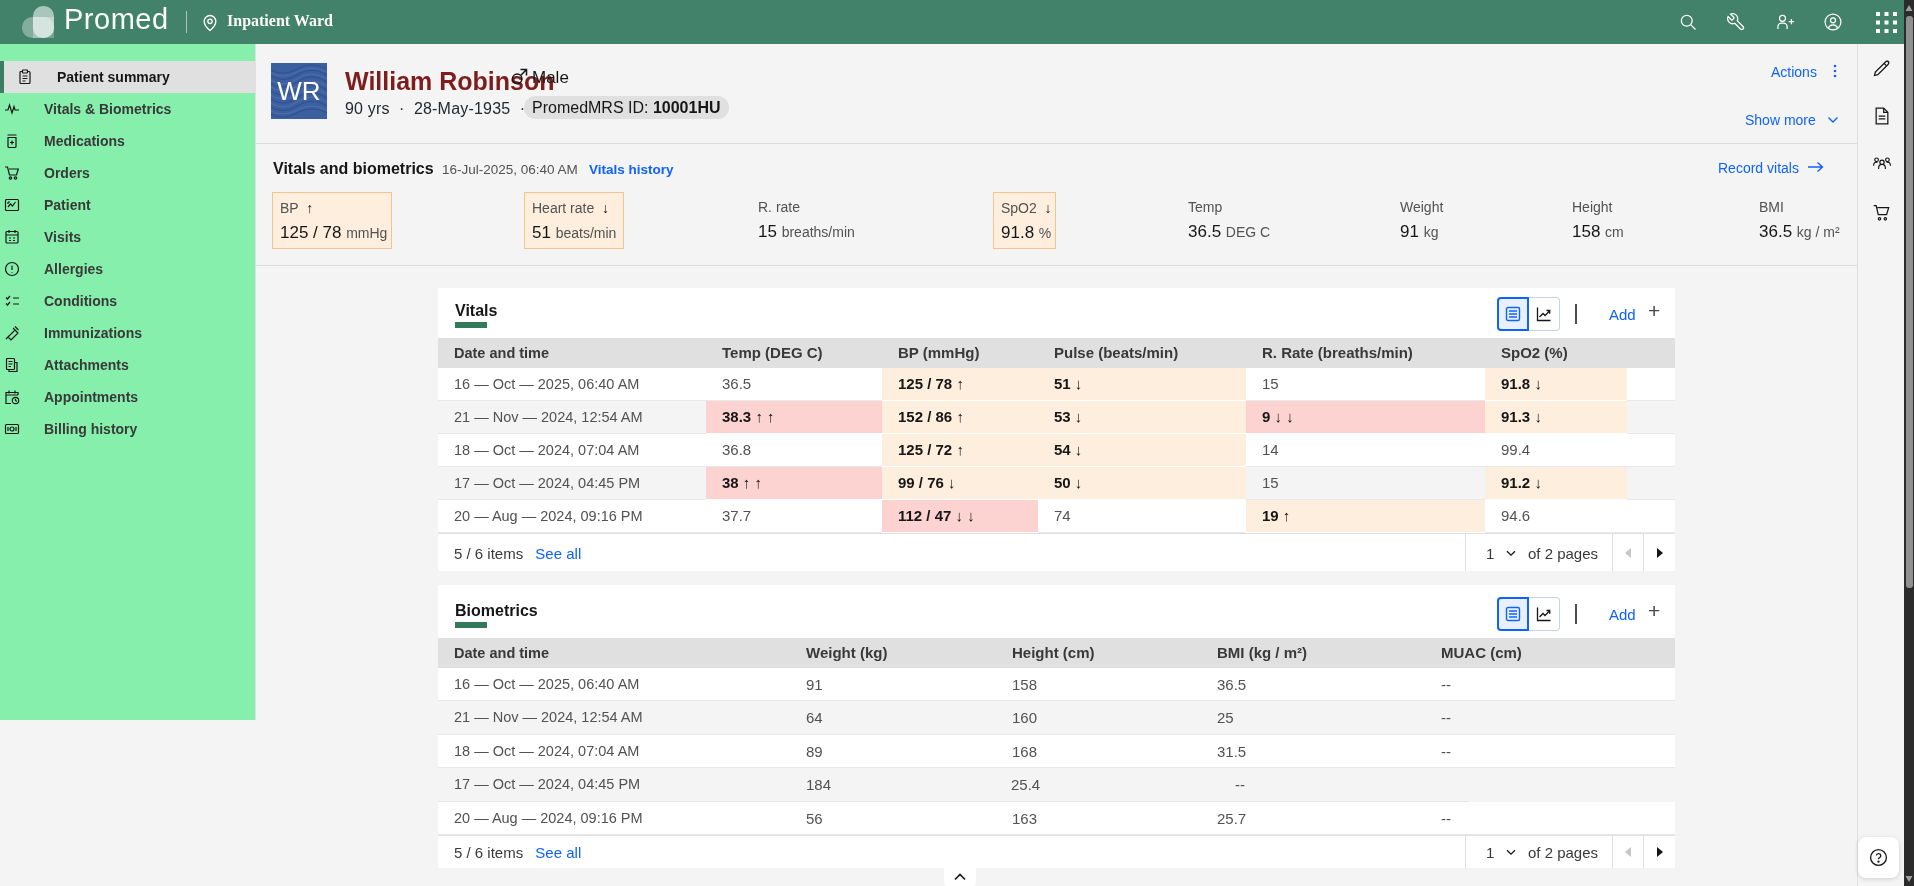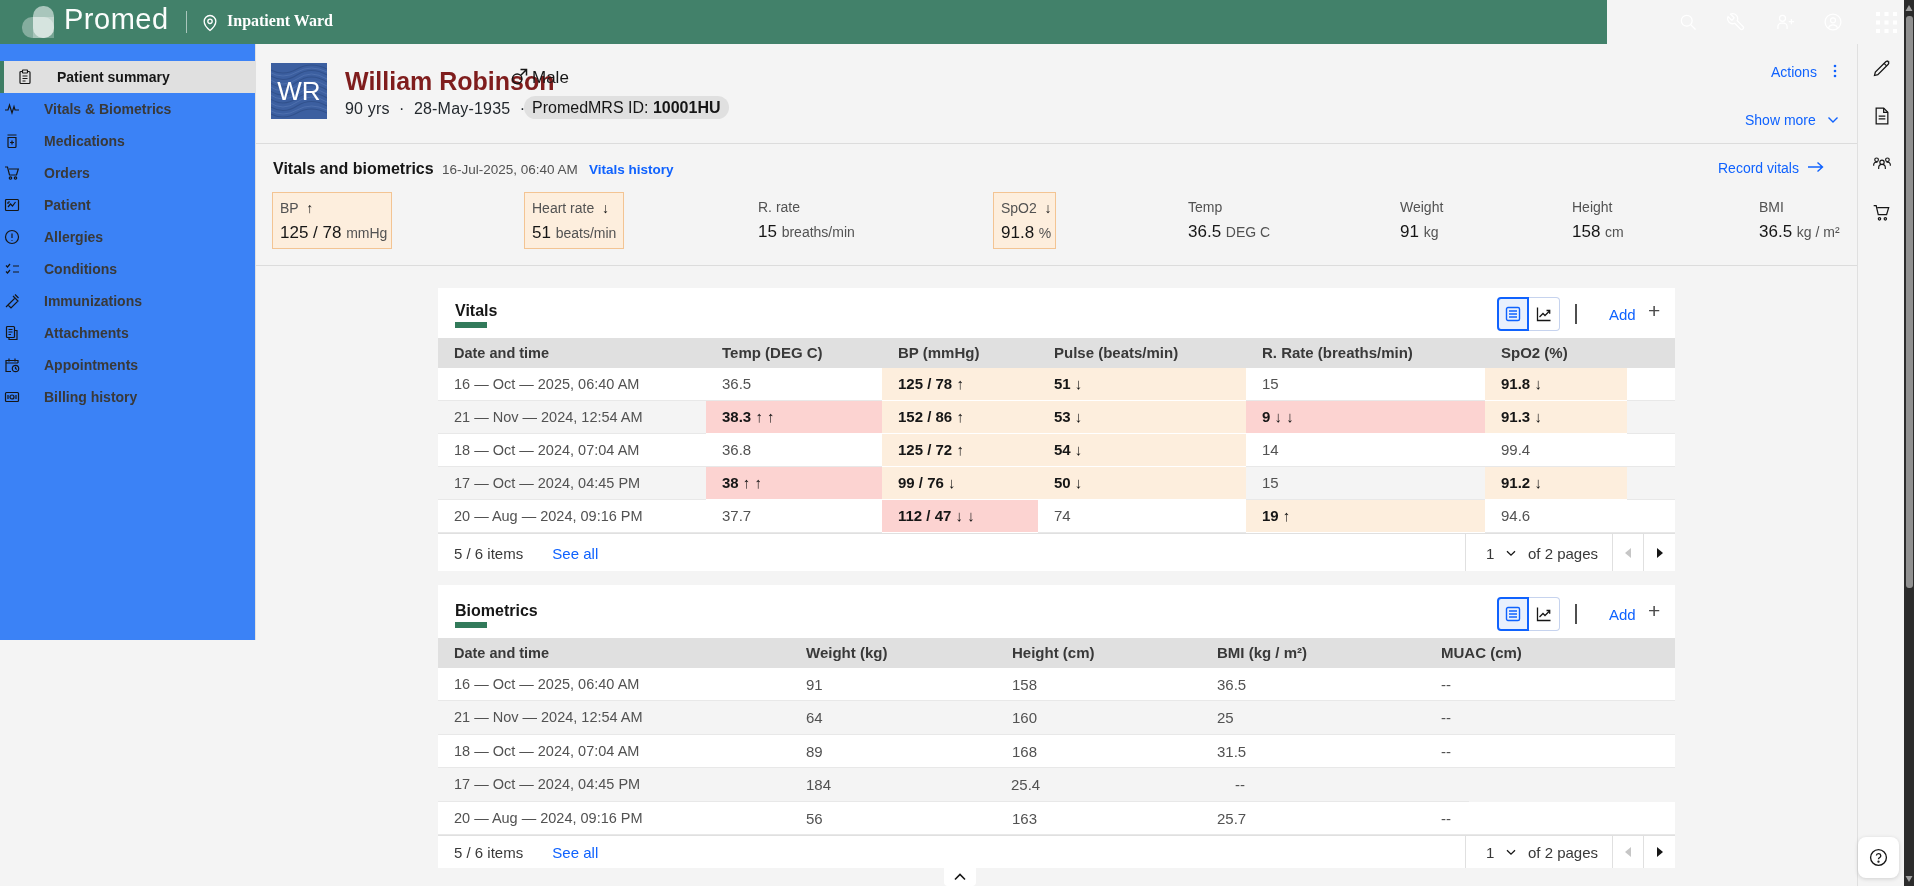--- a/index.html
+++ b/index.html
@@ -1,32 +1,32 @@
 <!DOCTYPE html>
 <html><head>
 <meta charset="utf-8">
 <style>
 * { margin:0; padding:0; box-sizing:border-box; }
 html,body { width:1914px; height:886px; overflow:hidden; }
 body { font-family:"Liberation Sans", sans-serif; background:#f4f4f4; color:#161616; position:relative; }
 .abs { position:absolute; }
 
 
-#topbar { position:absolute; left:0; top:0; width:1607px; height:44px; background:#42816a; z-index:30; }
+#topbar { position:absolute; left:0; top:0; width:1904px; height:44px; background:#42816a; z-index:30; }
 #logotxt { position:absolute; left:64px; top:3px; font-size:29px; font-weight:400; color:#fbfdfc; letter-spacing:0.5px; }
 #hdrdiv { position:absolute; left:186px; top:11px; width:1px; height:22px; background:rgba(255,255,255,0.55); }
 #ward { position:absolute; left:227px; top:12px; font-family:"Liberation Serif", serif; font-size:16px; font-weight:600; color:#ffffff; }
 .hicon { position:absolute; top:12px; width:20px; height:20px; }
 
 
 #sbar { position:absolute; left:1904px; top:0; width:10px; height:886px; background:#2b2b2b; z-index:60; }
 #sthumb { position:absolute; left:1.5px; top:16px; width:7px; height:572px; background:#909090; border-radius:3px; }
 
 
-#sidebar { position:absolute; left:0; top:44px; width:256px; height:596px; background:#3b82f6; border-right:1px solid #e0e0e0; z-index:10; }
+#sidebar { position:absolute; left:0; top:44px; width:256px; height:676px; background:#86efac; border-right:1px solid #e0e0e0; z-index:10; }
 .sitem { position:relative; height:32px; padding-left:4px; display:flex; align-items:center; font-size:14px; font-weight:700; color:#393939; }
 .sitem svg { flex:0 0 16px; width:16px; height:16px; }
 .sitem span { margin-left:24px; }
 .sitem.sel { background:#e0e0e0; border-left:4px solid #3d7d64; padding-left:13px; color:#161616; }
 
 
 #rail { position:absolute; left:1857px; top:44px; width:47px; height:842px; background:#f4f4f4; border-left:1px solid #e0e0e0; z-index:10; }
 .ricon { position:absolute; left:14px; width:20px; height:20px; }
 #helpbtn { position:absolute; left:0px; top:793px; width:41px; height:41px; background:#ffffff; border-radius:8px; box-shadow:0 1px 4px rgba(0,0,0,0.15); }
 
@@ -68,21 +68,21 @@
 .trow > div { padding-left:16px; border-bottom:1px solid #e8e8e8; white-space:nowrap; }
 .trow b { color:#161616; font-weight:700; } .trow b i { font-weight:400; font-style:normal; }
 .hi-o { background:#fdeedd; border-bottom-color:#ffffff !important; }
 .hi-r { background:#fcd3d1; border-bottom-color:#ffffff !important; }
 .vr { height:33px; } .vr > div { line-height:32px; }
 .br { height:33.4px; } .br > div { line-height:33px; }
 .vc1{width:268px; font-size:14.5px;} .vc2{width:176px;} .vc3{width:156px;} .vc4{width:208px;} .vc5{width:239px;} .vc6{width:142px;} .vc7{width:48px; padding-left:0 !important;}
 .bc1{width:352px; font-size:14.5px;} .bc2{width:206px;} .bc3{width:205px;} .bc4{width:224px;} .bc5{width:250px;}
 .tfoot { position:absolute; left:0; bottom:0; width:100%; border-top:1px solid #e0e0e0; font-size:15px; color:#393939; }
 .fitems { position:absolute; left:16px; top:50%; transform:translateY(-50%); }
-.fitems a { margin-left:25px; font-weight:400; }
+.fitems a { margin-left:8px; font-weight:400; }
 .fsel { position:absolute; left:1027px; top:0; bottom:0; border-left:1px solid #e0e0e0; width:147px; }
 .fsel .n1 { position:absolute; left:20px; top:50%; transform:translateY(-50%); }
 .fsel .pages { position:absolute; left:62px; top:50%; transform:translateY(-50%); }
 .fbtn { position:absolute; top:0; bottom:0; border-left:1px solid #e0e0e0; }
 .tri { position:absolute; top:50%; left:50%; width:0; height:0; }
 
 
 #ctab { position:absolute; left:944px; top:868px; width:32px; height:18px; background:#ffffff; border-radius:0 0 4px 4px; z-index:5; }
 a { text-decoration:none; }
 </style>
@@ -162,20 +162,27 @@
       </svg>
     <span>Orders</span>
   </div>
   <div class="sitem">
     <svg viewBox="0 0 16 16" fill="none" stroke="#161616" stroke-width="1.2">
         <rect x="1.5" y="2.5" width="13" height="11" rx="1"></rect>
         <path d="M4 10 l2.5-3 2 2 3-4"></path>
         <path d="M4 5 v2 M4 5 h2"></path>
       </svg>
     <span>Patient</span>
+  </div>
+  <div class="sitem">
+    <svg viewBox="0 0 16 16" fill="none" stroke="#161616" stroke-width="1.2">
+        <rect x="2" y="2.5" width="12" height="11.5" rx="1"></rect>
+        <path d="M2 6 h12 M5 1 v3 M11 1 v3 M5 9 h2 M9 9 h2 M5 11.5 h2 M9 11.5 h2"></path>
+      </svg>
+    <span>Visits</span>
   </div>
   <div class="sitem">
     <svg viewBox="0 0 16 16" fill="none" stroke="#161616" stroke-width="1.2">
         <circle cx="8" cy="8" r="6.5"></circle>
         <path d="M8 4.5 v4.5 M8 11 v0.8"></path>
       </svg>
     <span>Allergies</span>
   </div>
   <div class="sitem">
     <svg viewBox="0 0 16 16" fill="none" stroke="#161616" stroke-width="1.2">

